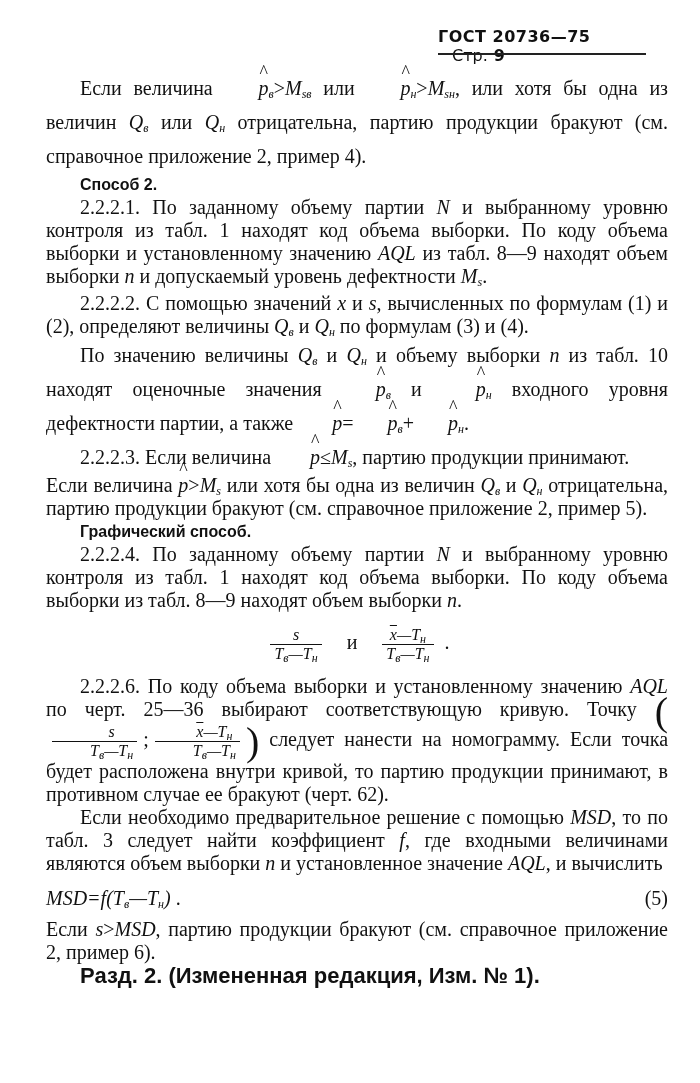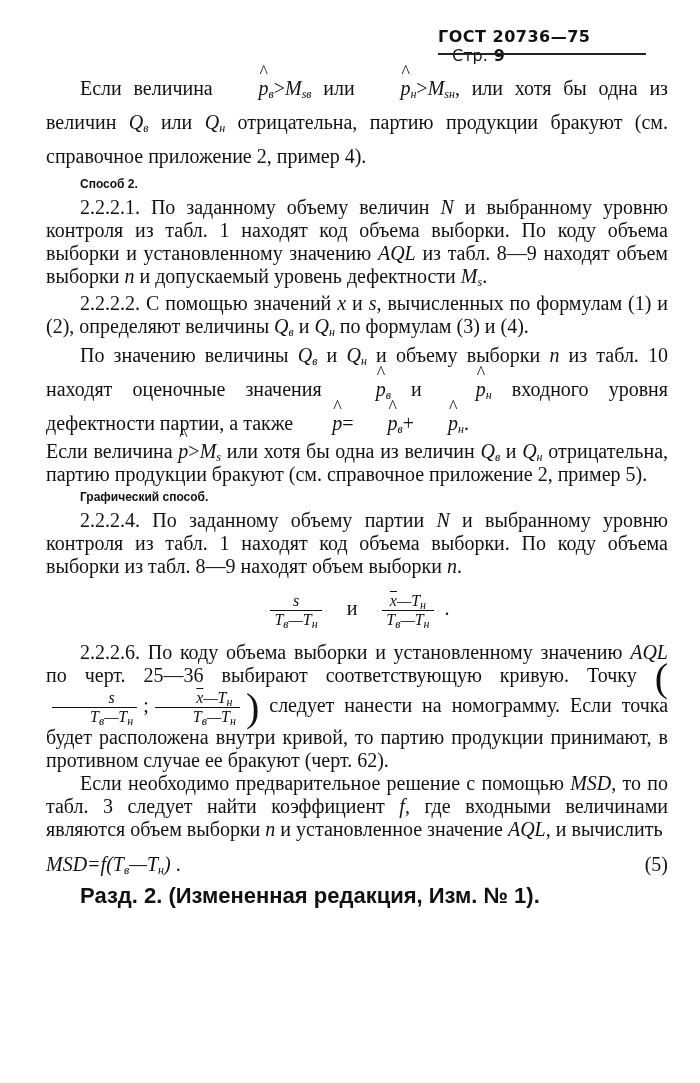--- a/index.html
+++ b/index.html
@@ -7,21 +7,21 @@
   .page { position:absolute; left:0; top:8px; width:612px; height:1083px; }
   .header { position:absolute; left:438px; top:19px; width:208px; font-family:"DejaVu Sans", sans-serif; font-size:16px; }
   .header .std { font-weight:bold; letter-spacing:0.5px; }
   .header .pg { margin-left:14px; }
   .header .pg b { font-weight:bold; margin-left:6px; }
   .header .rule { position:absolute; left:0; top:26px; width:208px; height:2px; background:#222; }
 
   .body { position:absolute; left:18px; top:63px; width:622px; font-family:"Liberation Serif", serif; font-size:20px; line-height:23px; text-align:justify;margin-left:28px; }
   .body p { margin:0; }
   .ind { text-indent:34px; }
-  .heading { font-family:"Liberation Sans", sans-serif; font-weight:bold; font-size:12px; padding-left:34px; line-height:23px; }
+  .heading { font-family:"Liberation Sans", sans-serif; font-weight:bold; font-size:16px; padding-left:34px; line-height:23px; }
   .i { font-style:italic; }
   sub { font-size:12px; vertical-align:-3px; line-height:0; }
   .hat { position:relative; display:inline-block; }
   .hat::before { content:"^"; position:absolute; left:1px; top:-16px; font-size:18px; font-style:normal; }
   .tall { line-height:34px; }
   .frac { display:inline-block; vertical-align:middle; text-align:center; margin:0 6px; font-style:italic; font-size:16px; line-height:18px; }
   .frac .num { display:block; border-bottom:1px solid #111; padding:0 4px; }
   .frac .den { display:block; padding:0 4px; }
   .center { text-align:center; }
   .formula-line { position:relative; text-align:left; margin:12px 0 8px 0; }
@@ -47,21 +47,21 @@
       <span>или</span>
       <span class="i hat">p<sub>н</sub></span>&gt;<span class="i">M<sub>sн</sub></span><span>, или хотя бы одна из величин</span>
       <span class="i">Q<sub>в</sub></span> <span>или</span> <span class="i">Q<sub>н</sub></span>
       <span>отрицательна, партию продукции бракуют (см. справочное приложение 2, пример 4).</span>
     </p>
 
 
     <p class="heading">Способ 2.</p>
 
     <p class="ind">
-      <span>2.2.2.1. По заданному объему величин</span> <span class="i">N</span>
+      <span>2.2.2.1. По заданному объему партии</span> <span class="i">N</span>
       <span>и выбранному уровню контроля из табл. 1 находят код объема выборки. По коду объема выборки и установленному значению</span> <span class="i">AQL</span>
       <span>из табл. 8—9 находят объем выборки</span> <span class="i">n</span>
       <span>и допускаемый уровень дефектности</span> <span class="i">M<sub>s</sub></span>.
     </p>
 
     <p class="ind" style="margin-top:4px">
       <span>2.2.2.2. С помощью значений</span> <span class="i">x</span>
       <span>и</span> <span class="i">s</span><span>, вычисленных по формулам (1) и (2), определяют величины</span>
       <span class="i">Q<sub>в</sub></span> <span>и</span> <span class="i">Q<sub>н</sub></span>
       <span>по формулам (3) и (4).</span>
@@ -70,20 +70,23 @@
     <p class="ind tall">
       <span>По значению величины</span>
       <span class="i">Q<sub>в</sub></span> <span>и</span> <span class="i">Q<sub>н</sub></span>
       <span>и объему выборки</span> <span class="i">n</span>
       <span>из табл. 10 находят оценочные значения</span>
       <span class="i hat">p<sub>в</sub></span> <span>и</span> <span class="i hat">p<sub>н</sub></span>
       <span>входного уровня дефектности партии, а также</span>
       <span class="i hat">p</span>=<span class="i hat">p<sub>в</sub></span>+<span class="i hat">p<sub>н</sub></span>.
     </p>
 
+    <p class="ind tall">
+      <span>2.2.2.3. Если величина</span> <span class="i hat">p</span>≤<span class="i">M<sub>s</sub></span><span>, партию продукции принимают.</span>
+    </p>
     <p>
       <span>Если величина</span> <span class="i hat">p</span>&gt;<span class="i">M<sub>s</sub></span>
       <span>или хотя бы одна из величин</span>
       <span class="i">Q<sub>в</sub></span> <span>и</span> <span class="i">Q<sub>н</sub></span>
       <span>отрицательна, партию продукции бракуют (см. справочное приложение 2, пример 5).</span>
     </p>
 
     <p class="heading">Графический способ.</p>
 
     <p class="ind">
@@ -110,16 +113,19 @@
       <span>Если необходимо предварительное решение с помощью</span> <span class="i">MSD</span><span>, то по табл. 3 следует найти коэффициент</span>
       <span class="i">f</span><span>, где входными величинами являются объем выборки</span> <span class="i">n</span>
       <span>и установленное значение</span> <span class="i">AQL</span><span>, и вычислить</span>
     </p>
 
     <div class="formula-line">
       <span class="i">MSD=f(T<sub>в</sub>—T<sub>н</sub>)</span> .
       <span class="num">(5)</span>
     </div>
 
+    <p>
+      <span>Если</span> <span class="i">s</span>&gt;<span class="i">MSD</span><span>, партию продукции бракуют (см. справочное приложение 2, пример 6).</span>
+    </p>
 
     <p class="amend">Разд. 2. (Измененная редакция, Изм. № 1).</p>
   </div>
 </div>
 
 </body></html>

